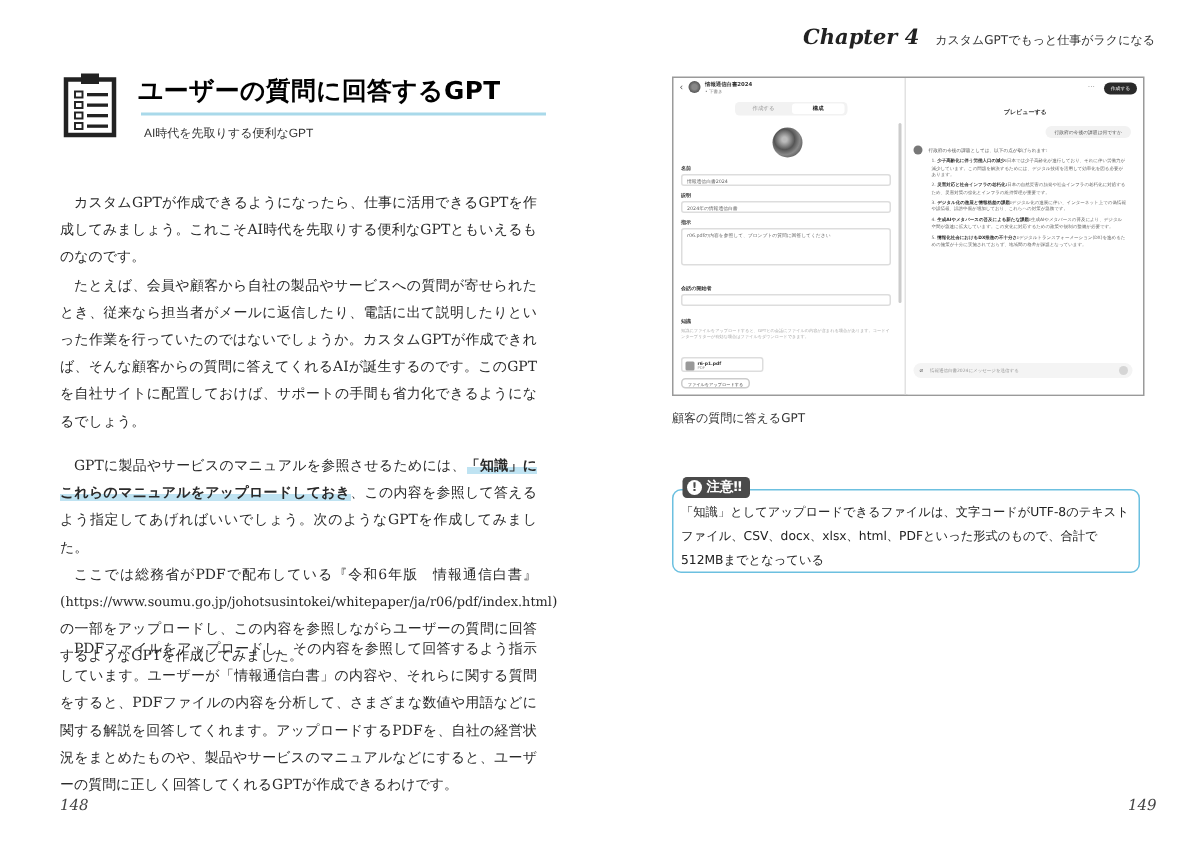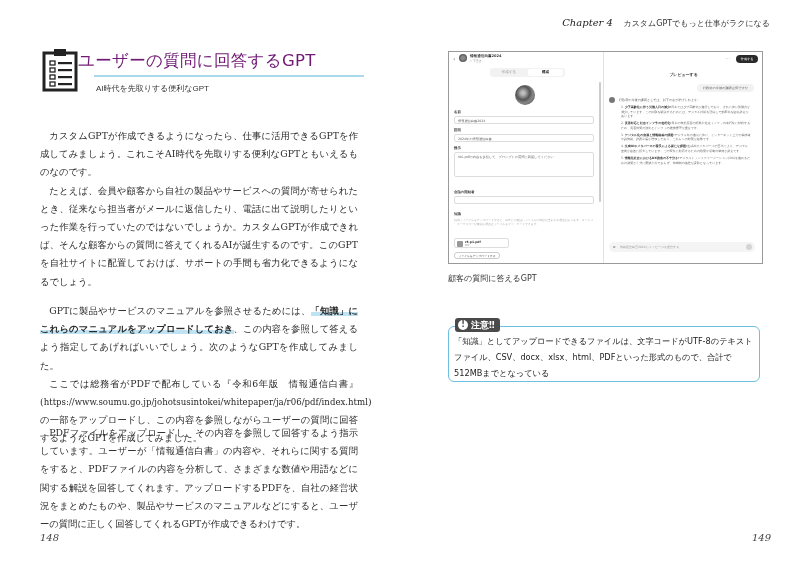--- a/index.html
+++ b/index.html
@@ -6,40 +6,40 @@
   html, body { width: 800px; height: 568px; background: #ffffff; overflow: hidden; }
   body { position: relative; font-family: "DejaVu Serif", serif; color: #222; }
 
   .page { position: absolute; top: 0; height: 568px; }
   .page-left { left: 0; width: 400px; }
   .page-right { left: 400px; width: 400px; }
 
   
   .section-header { position: absolute; left: 42px; top: 48px; width: 300px; height: 60px; }
   .clipboard-icon { position: absolute; left: 0; top: 0; width: 36px; height: 44px; }
-  .section-title { position: absolute; left: 36px; top: 2px; font-family: "DejaVu Sans", sans-serif; font-weight: normal; font-size: 16.5px; color: #701a75; letter-spacing: 0.3px; white-space: nowrap; }
+  .section-title { position: absolute; left: 50px; top: 2px; font-family: "DejaVu Sans", sans-serif; font-weight: bold; font-size: 16.5px; color: #000000; letter-spacing: 0.3px; white-space: nowrap; }
   .section-rule { position: absolute; left: 52px; top: 27px; width: 270px; height: 2px; background: #a9d9ea; }
   .section-subtitle { position: absolute; left: 54px; top: 35px; font-family: Liberation Sans, sans-serif; font-size: 8px; color: #333; white-space: nowrap; }
 
   .body-text { position: absolute; left: 40px; width: 318px; font-size: 9.3px; line-height: 18.2px; color: #2a2a2a; text-align: justify; }
   .body-text p { text-indent: 1em; }
   .p1 { top: 127px; }
   .subheading { position: absolute; left: 40px; top: 288px; font-family: "DejaVu Sans", sans-serif; font-weight: bold; font-size: 9.6px; color: #2a8bc9; white-space: nowrap; }
   .p2 { top: 302px; }
   .p3 { top: 424px; }
   .hl { font-weight: bold; background: linear-gradient(transparent 60%, #bfe3f2 60%); }
   .url { font-size: 8.6px; letter-spacing: 0; }
 
   .page-num { position: absolute; top: 532px; font-family: "DejaVu Serif", serif; font-style: italic; font-size: 10px; color: #444; }
   .page-num-left { left: 40px; }
   .page-num-right { left: 352px; }
 
   
   .running-head { position: absolute; right: 30px; top: 17px; font-size: 8px; color: #333; white-space: nowrap; }
-  .running-head .chapter { font-family: "DejaVu Serif", serif; font-style: italic; font-weight: normal; font-size: 10px; margin-right: 8px; color: #222; }
+  .running-head .chapter { font-family: "DejaVu Serif", serif; font-style: italic; font-weight: bold; font-size: 14px; margin-right: 8px; color: #222; }
   .running-head .chapter-title { font-family: "DejaVu Sans", sans-serif; }
 
   .screenshot { position: absolute; left: 48px; top: 51px; width: 315px; height: 213px; border: 1px solid #9a9a9a; background: #fff; overflow: hidden; font-family: "DejaVu Sans", sans-serif; }
   .ss-left { position: absolute; left: 0; top: 0; width: 155px; height: 211px; border-right: 1px solid #e2e2e2; }
   .ss-right { position: absolute; left: 156px; top: 0; width: 157px; height: 211px; background: #fff; }
   .ss-topbar { position: absolute; left: 0; top: 0; width: 155px; height: 14px; }
   .ss-back { position: absolute; left: 4px; top: 3px; font-size: 6px; color: #555; }
   .ss-avatar-sm { position: absolute; left: 10px; top: 2px; width: 8px; height: 8px; border-radius: 50%; background: radial-gradient(circle, #888 30%, #555 70%); }
   .ss-gptname { position: absolute; left: 21px; top: 2px; font-size: 3.6px; font-weight: bold; color: #333; white-space: nowrap; }
   .ss-gptsub { position: absolute; left: 21px; top: 7px; font-size: 3px; color: #888; white-space: nowrap; }

